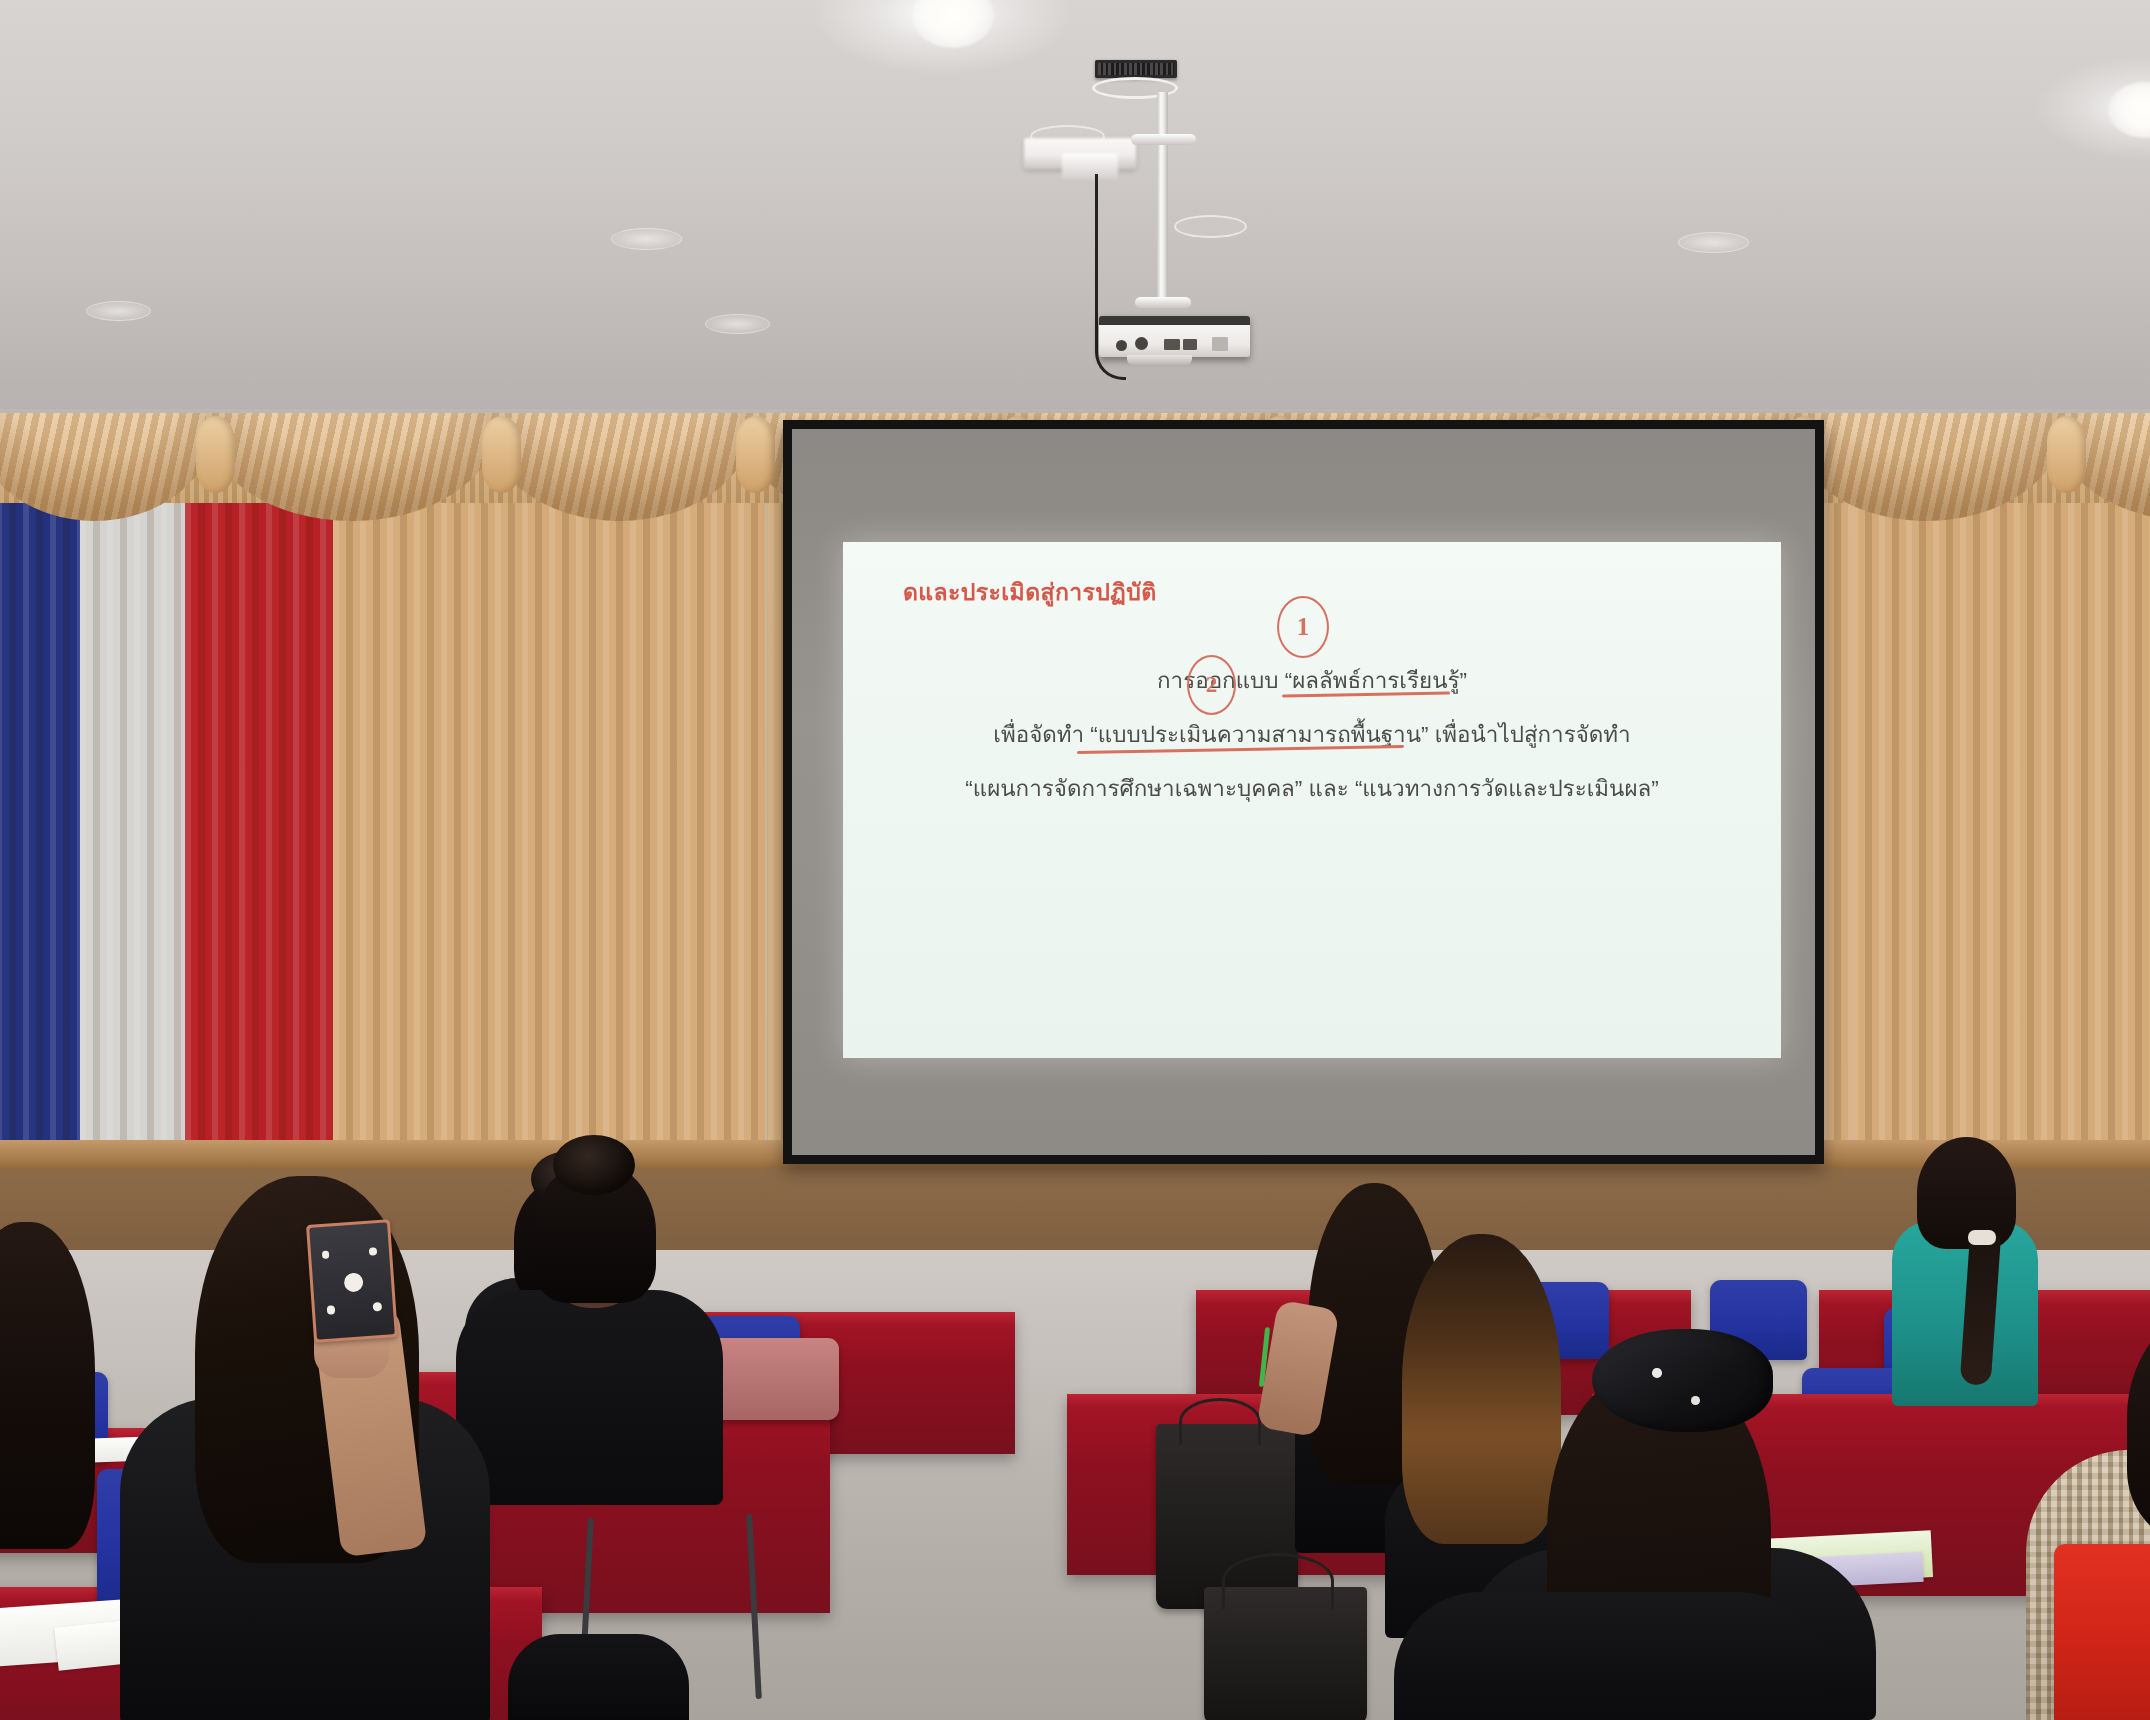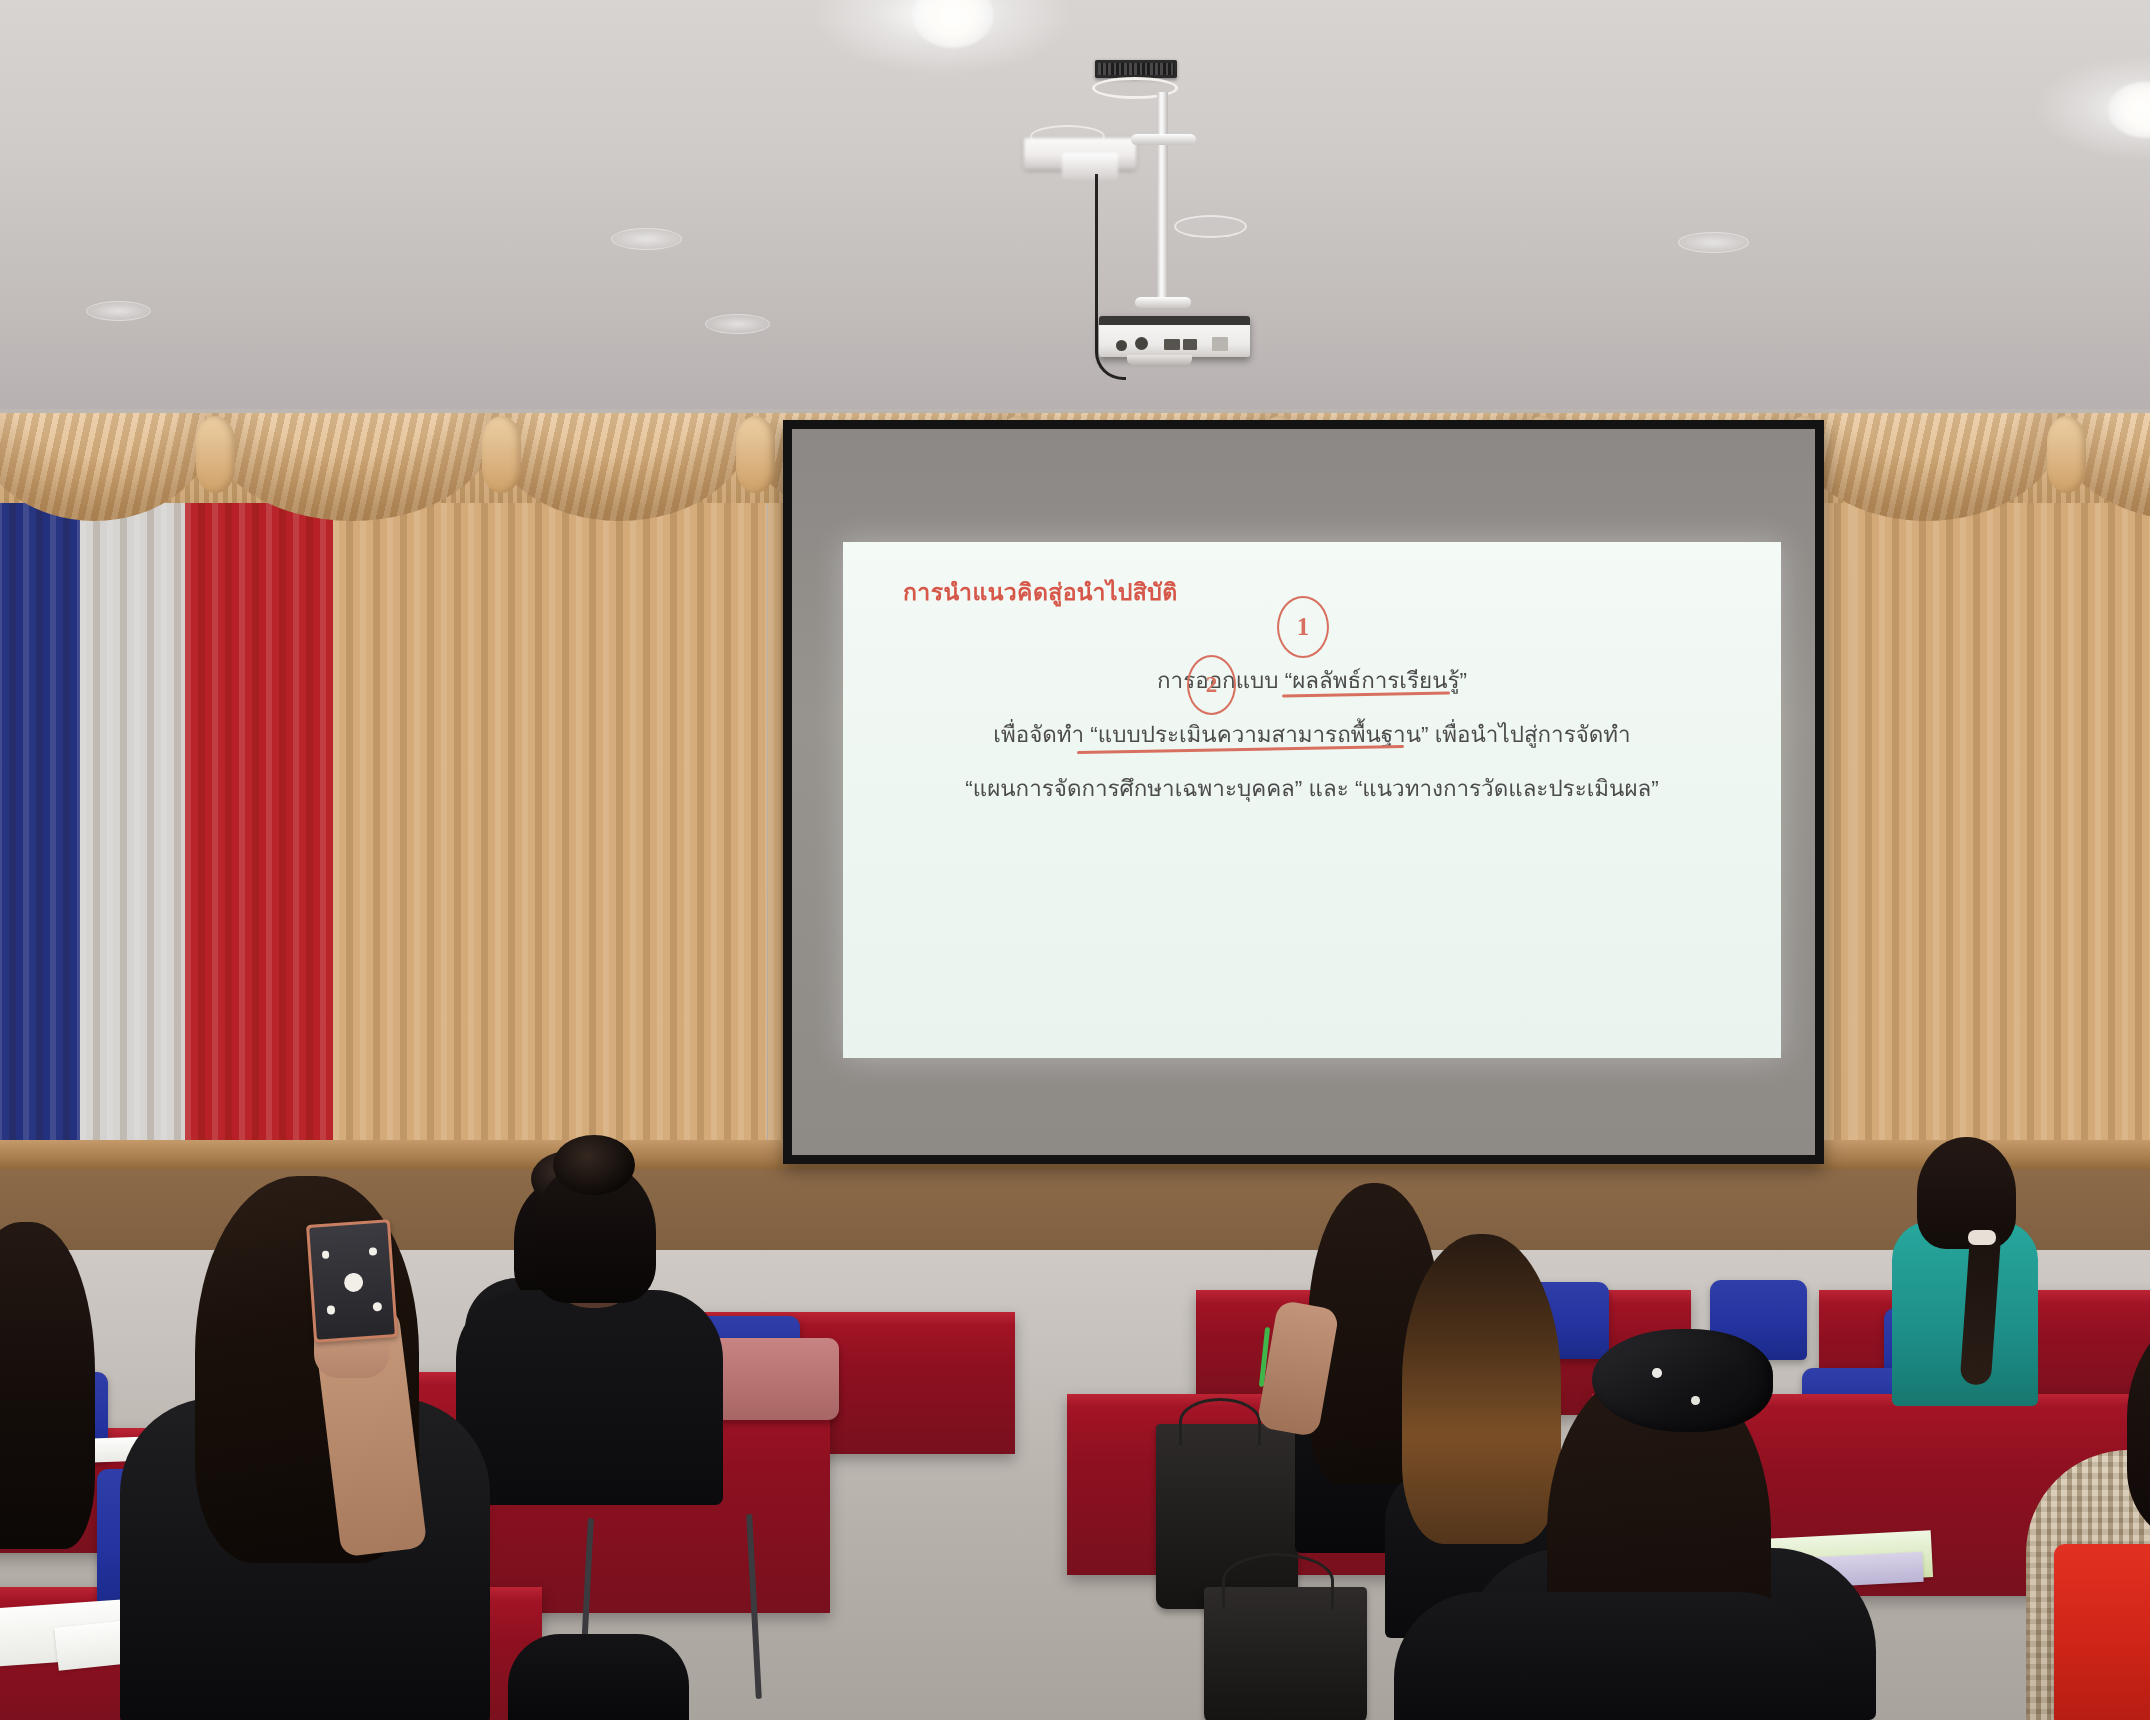--- a/index.html
+++ b/index.html
@@ -368,21 +368,21 @@
   <div class="wall-lower"></div>
   <div class="stage-edge" style="top:1250px; height:15.5px; background:linear-gradient(180deg,#e6e2dd,#cfcac4);"></div>
   <div class="wall-lower2"></div>
   <div class="floor"></div>
 
 
   <div class="screen-frame">
     <div class="screen-surface"></div>
 
     <div class="slide">
-      <div class="slide-title">การนำแนวคิดสู่อนำไปสิบัติ</div>
+      <div class="slide-title">ดและประเมิดสู่การปฏิบัติ</div>
 
       <div class="slide-line ln1">การออกแบบ “ผลลัพธ์การเรียนรู้”</div>
       <div class="slide-line ln2">เพื่อจัดทำ “แบบประเมินความสามารถพื้นฐาน” เพื่อนำไปสู่การจัดทำ</div>
       <div class="slide-line ln3">“แผนการจัดการศึกษาเฉพาะบุคคล” และ “แนวทางการวัดและประเมินผล”</div>
 
       <div class="ann-circle" style="left:434px; top:54px; width:52px; height:62px;">1</div>
       <div class="ann-underline" style="left:439px; top:151px; width:168px;"></div>
 
       <div class="ann-circle" style="left:344px; top:113px; width:49px; height:60px; font-size:23px;">2</div>
       <div class="ann-underline" style="left:234px; top:206px; width:327px;"></div>

